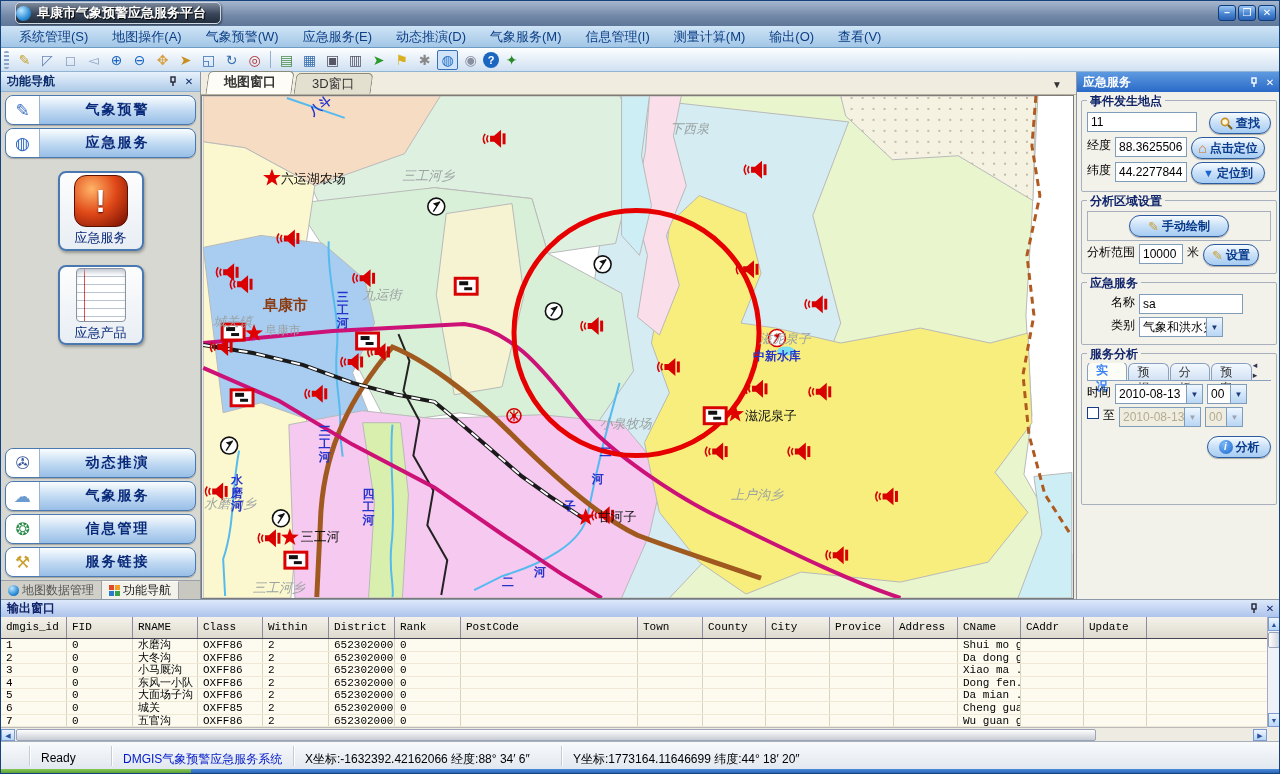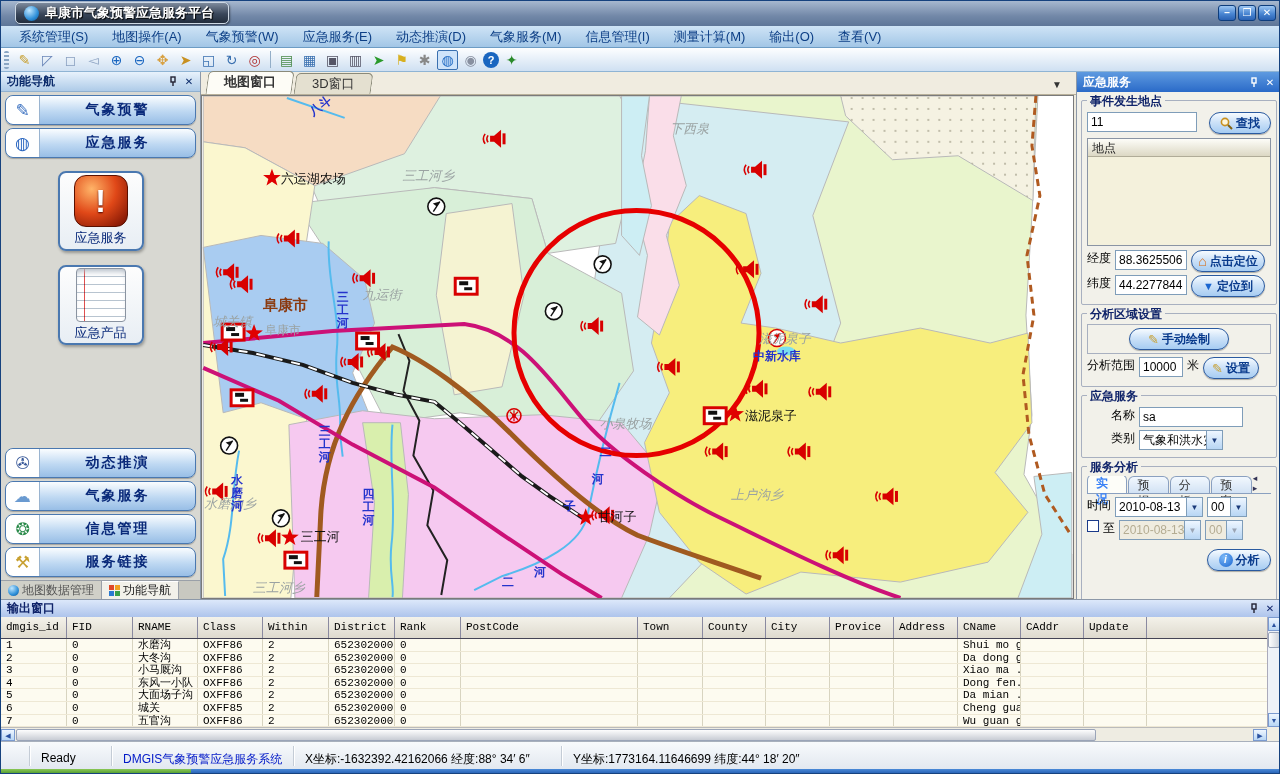--- a/index.html
+++ b/index.html
@@ -1,21 +1,21 @@
 <!DOCTYPE html>
 <html><head>
 <meta charset="utf-8">
 <style>
   html,body{margin:0;padding:0;background:#333;}
   *{box-sizing:border-box;font-family:"Liberation Sans","DejaVu Sans",sans-serif;}
   #app{position:relative;width:1280px;height:774px;background:#d6e4f2;overflow:hidden;border:1px solid #16427e;}
 
   
   #titlebar{position:absolute;left:0;top:0;width:1280px;height:25px;background:linear-gradient(#a7b8cf,#7288a8 60%,#5e7698);}
-  .title-tab{position:absolute;left:14px;top:1px;height:22px;display:flex;align-items:center;gap:6px;padding:0 14px 0 8px;background:linear-gradient(#7d8a9c,#39465a 55%,#222d3c);border:1px solid #cdd8e4;border-radius:5px;box-shadow:1px 1px 2px rgba(0,0,0,.5);}
+  .title-tab{position:absolute;left:14px;top:1px;height:22px;display:flex;align-items:center;gap:6px;padding:0 14px 0 0;background:linear-gradient(#7d8a9c,#39465a 55%,#222d3c);border:1px solid #cdd8e4;border-radius:5px;box-shadow:1px 1px 2px rgba(0,0,0,.5);}
   .title-tab .globe{width:15px;height:15px;border-radius:50%;background:radial-gradient(circle at 35% 30%,#bfe6ff,#2e8fd8 60%,#0b4f90);display:inline-block;}
   .title-tab .ttl{color:#fff;font-weight:bold;font-size:13px;text-shadow:1px 1px 1px #000;}
   .winbtns{position:absolute;right:5px;top:4px;display:flex;gap:2px;}
   .wbtn{width:18px;height:16px;border:1px solid #0d3d7d;border-radius:3px;background:linear-gradient(#9cc6f2,#4a86d2 55%,#2a62b4);color:#fff;font-size:10px;line-height:14px;text-align:center;font-weight:bold;cursor:default;}
 
   
   #menubar{position:absolute;left:0;top:25px;width:1280px;height:22px;background:linear-gradient(#cfe4f6,#a2c6e6);border-bottom:1px solid #6d9cc4;display:flex;align-items:center;padding-left:6px;}
   .menu-item{font-size:13px;color:#0d3f86;padding:0 12px;line-height:21px;}
 
   
@@ -432,23 +432,20 @@
         <input class="xinp" style="width: 110px;" value="11">
         <span class="hdr-sp"></span>
         <span class="xpbtn" style="width:62px">
           <svg width="13" height="13">
               <circle cx="5" cy="5" r="3.6" fill="#fdf6dc" stroke="#c89020" stroke-width="1.6"></circle>
               <line x1="8" y1="8" x2="12" y2="12" stroke="#806010" stroke-width="2"></line>
             </svg>
           <span>查找</span>
         </span>
       </div>
-      <div class="placebox">
-        <div class="place-hdr">地点</div>
-      </div>
       <div class="rrow">
         <span class="rlabel">经度</span>
         <input class="xinp" style="width: 72px;" value="88.3625506">
         <span class="xpbtn" style="width:74px;padding:0 4px">
           <span class="house-ico">⌂</span>
           <span>点击定位</span>
         </span>
       </div>
       <div class="rrow">
         <span class="rlabel">纬度</span>

